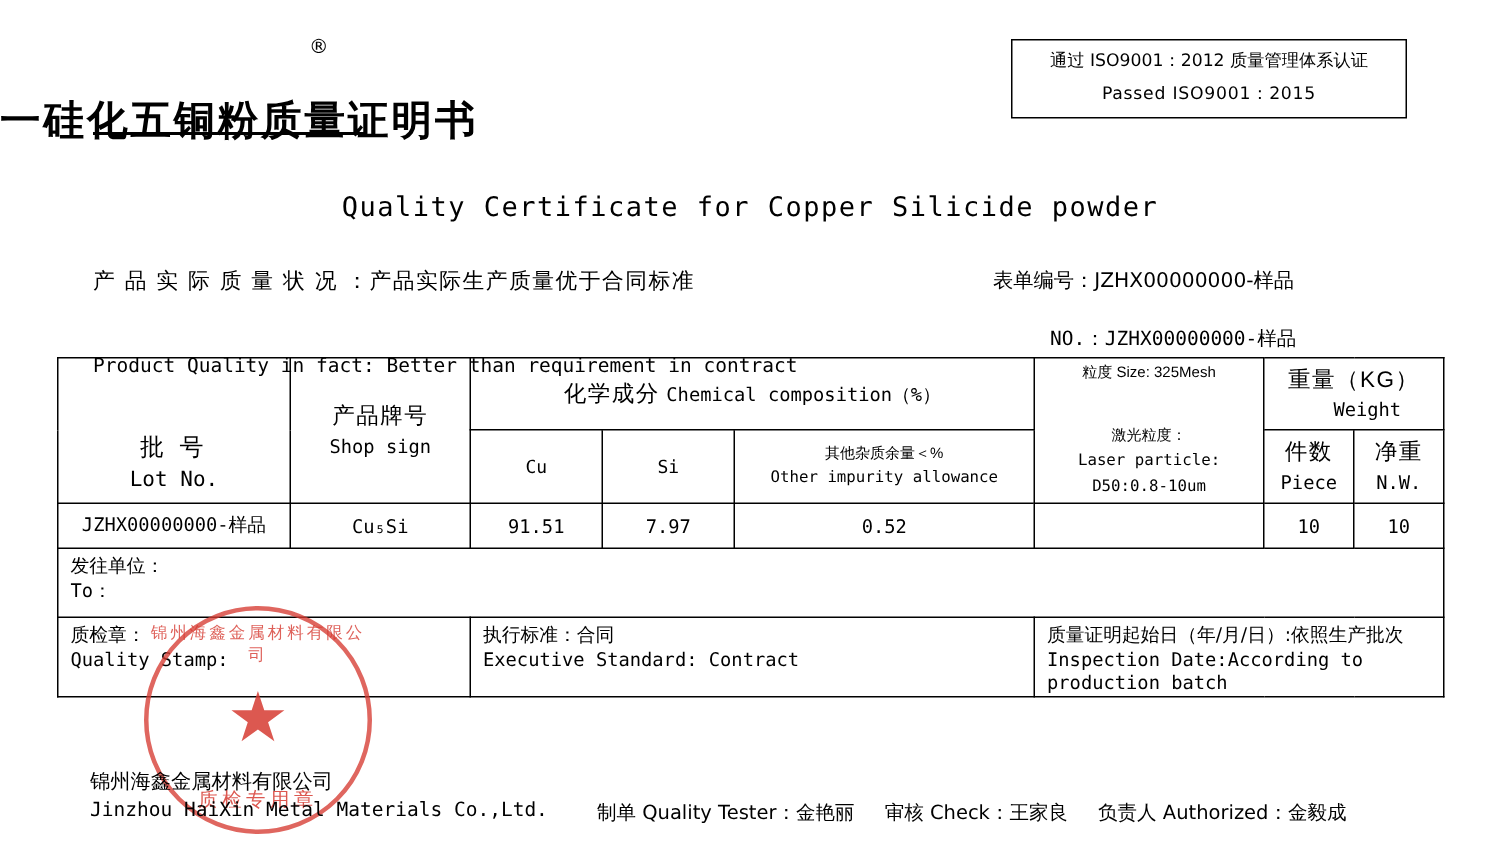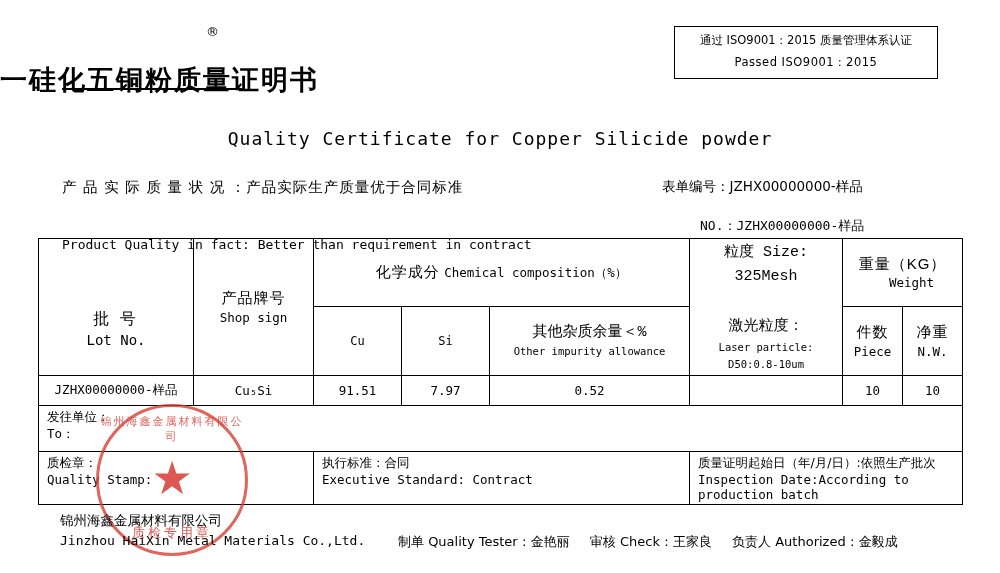--- a/index.html
+++ b/index.html
@@ -130,21 +130,21 @@
     text-align: center;
     vertical-align: middle;
     padding: 2px 3px;
   }
 
   .hd-cn { font-size: 16px; letter-spacing: 3px; margin-top: 44px; }
   .hd-cn-sm { font-size: 15px; letter-spacing: 1px; }
   .hd-en { font-size: 14px; font-family: "DejaVu Sans Mono", monospace; }
   .hd-en-sm { font-size: 12.5px; font-family: "DejaVu Sans Mono", monospace; text-align: center; }
   .sub-el { font-size: 12px; font-family: "DejaVu Sans Mono", monospace; }
-  .small-cn { font-size: 15px; font-family: Liberation Mono, monospace; }
+  .small-cn { font-size: 10px; font-family: Liberation Sans, sans-serif; }
   .small-en { font-size: 10.5px; font-family: "DejaVu Sans Mono", monospace; }
   .cell-val { font-size: 12.5px; font-family: "DejaVu Sans Mono", monospace; }
 
   td.left {
     text-align: left;
     padding-left: 8px;
   }
   .stack > div { line-height: 1.45; }
 
   .particle-cell {
@@ -239,21 +239,21 @@
 </style>
 </head>
 <body>
 
 <div class="page">
 
   <div class="logo-reg">®</div>
   <div class="logo-underline"></div>
 
   <div class="cert-box">
-    <div class="line1">通过 ISO9001：2015 质量管理体系认证</div>
+    <div class="line1">通过 ISO9001：2012 质量管理体系认证</div>
     <div class="line2">Passed  ISO9001：2015</div>
   </div>
 
   <div class="title-cn">一硅化五铜粉质量证明书</div>
   <div class="title-en">Quality Certificate for Copper Silicide powder</div>
 
   <div class="row-quality-cn">产 品 实 际 质 量 状 况 ：产品实际生产质量优于合同标准</div>
   <div class="row-quality-en">Product Quality in fact:     Better than requirement in contract</div>
   <div class="row-form-cn">表单编号：JZHX00000000-样品</div>
   <div class="row-form-en">NO.：JZHX00000000-样品</div>

